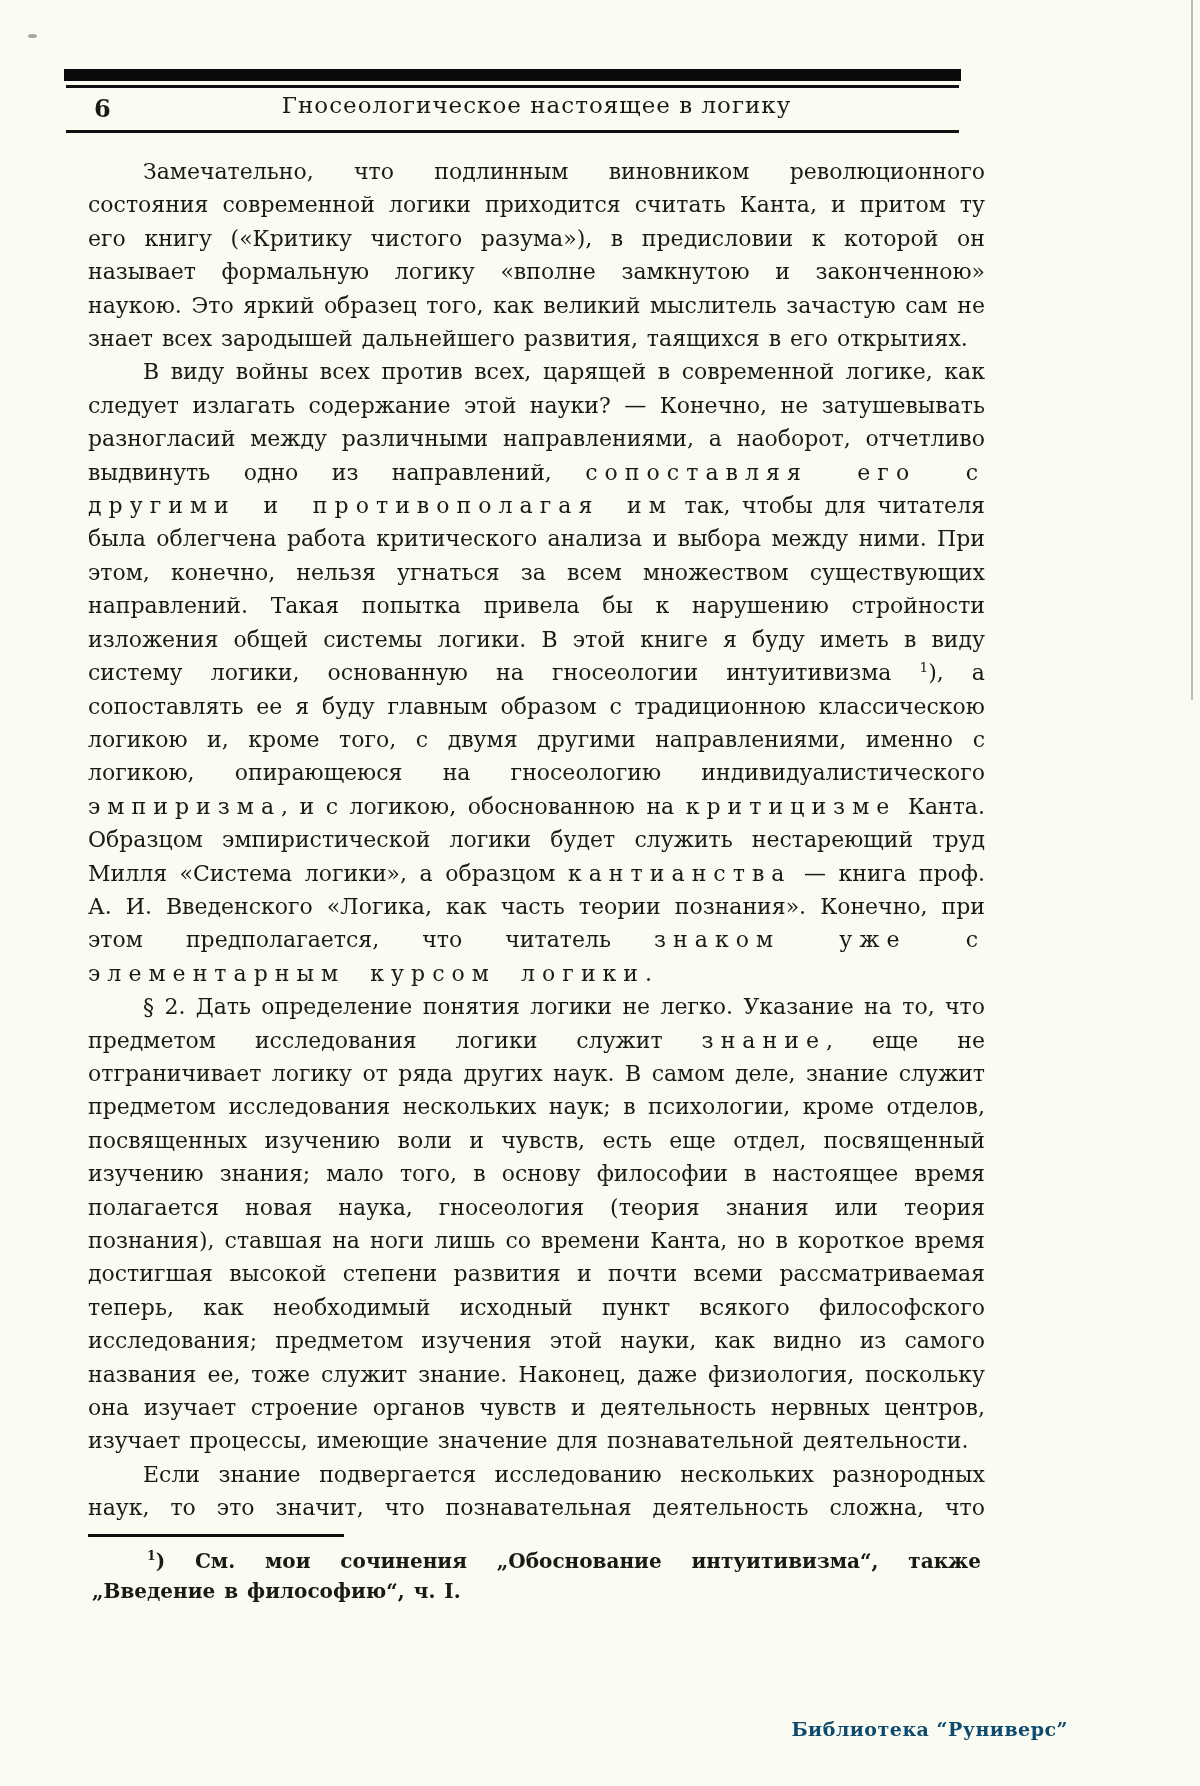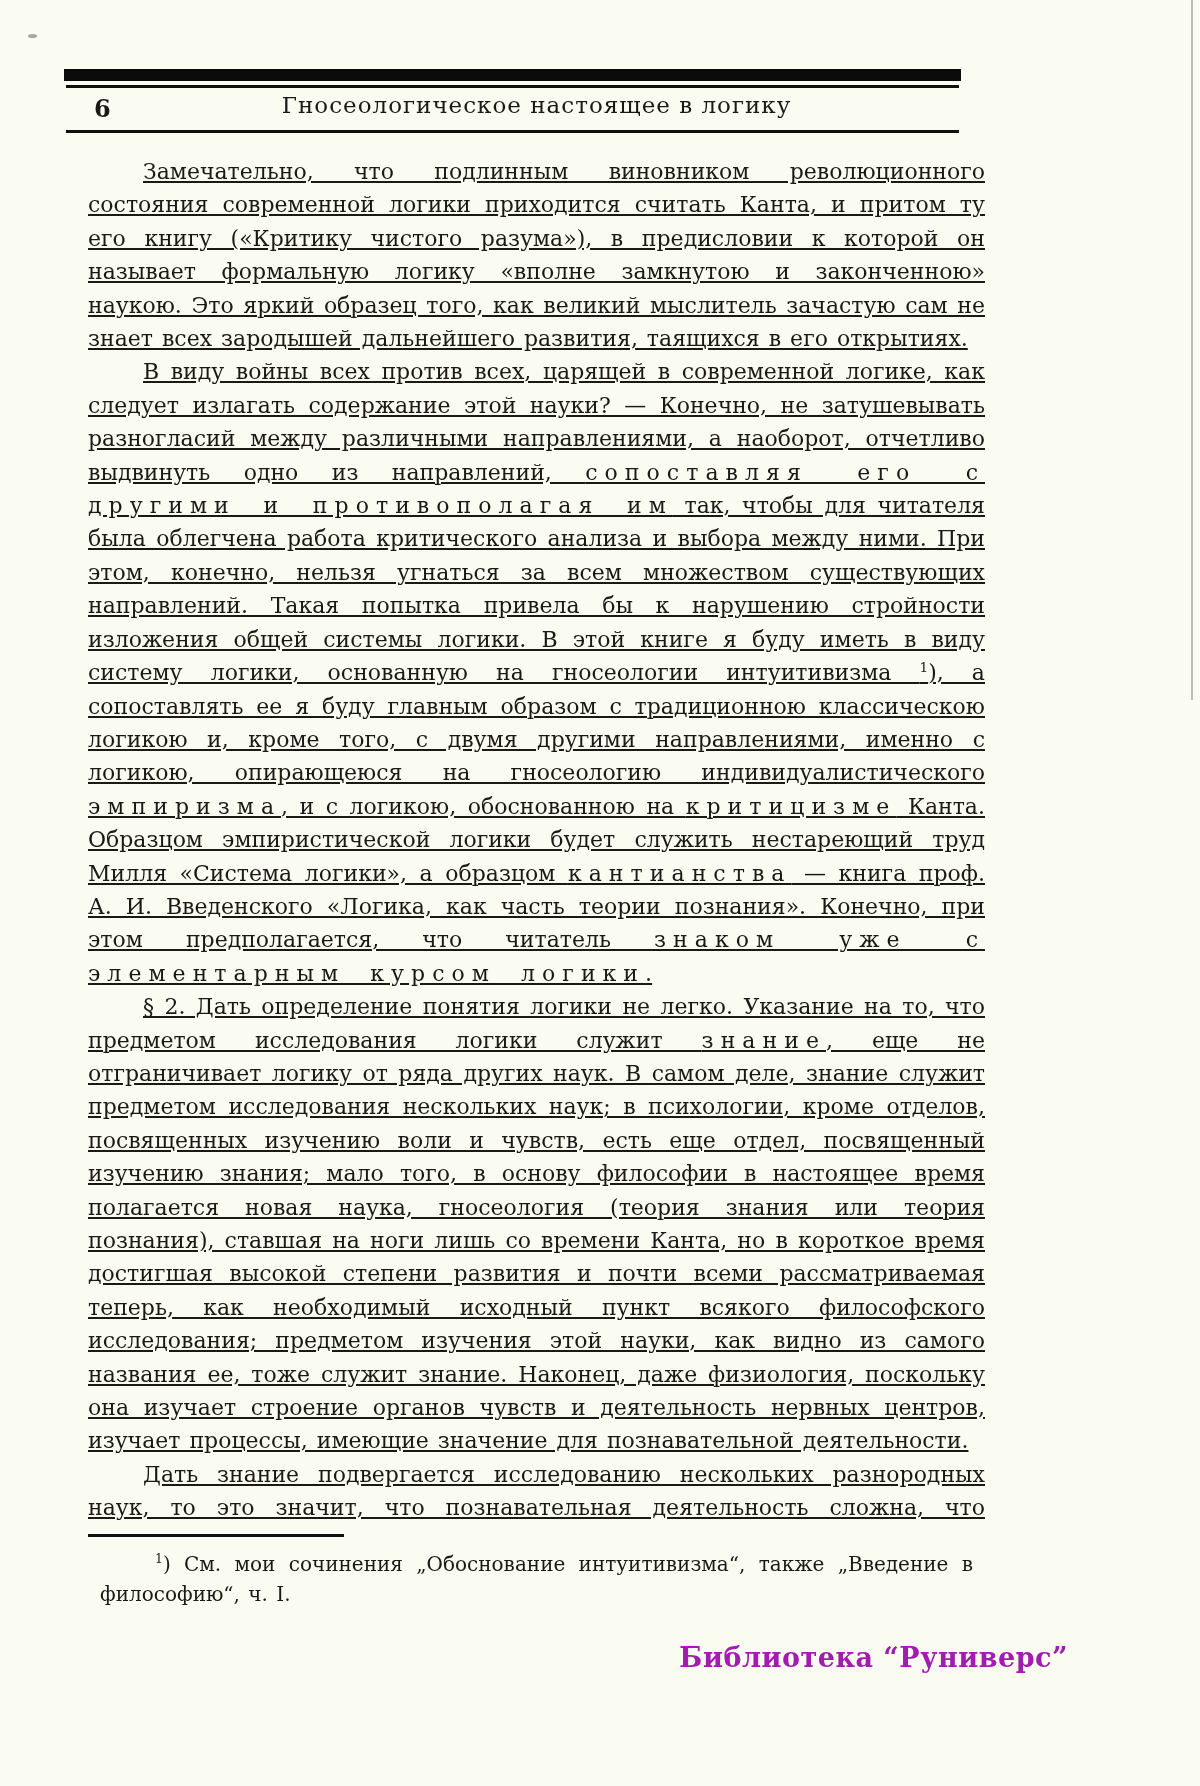--- a/index.html
+++ b/index.html
@@ -49,37 +49,36 @@
   .flow {
     position: absolute; left: 88px; top: 155px; width: 897px;
   }
   .para {
     margin: 0;
     font-size: 22px;
     line-height: 33.4px;
     text-align: justify;
     text-indent: 55px;
     word-spacing: 2px;
-    text-decoration: underline;
   }
   .paras p:last-child { text-align-last: justify; }
   .spaced { letter-spacing: 0.32em; word-spacing: 0.5em; }
   sup.fnmark { font-size: 0.62em; line-height: 0; vertical-align: super; }
   
   .footnote-area { margin-top: 9px; }
   .fnrule { width: 256px; height: 3px; background: #111; margin: 0 0 9px 0; }
   .footnote {
-    margin: 12px; font-size: 20px; line-height: 30.5px;
-    text-indent: 55px; text-align: justify; word-spacing: 2px;
+    margin: 4px; font-size: 20px; line-height: 30.5px;
+    text-indent: 55px; text-align: justify; word-spacing: 2px; font-weight: bold;
   }
   
   .watermark {
-    position: absolute; top: 1642px; right: 132px;
-    font-size: 27px; font-weight: bold;
-    color: #a21caf; letter-spacing: 0.5px;
+    position: absolute; top: 1718px; right: 132px;
+    font-size: 19px; font-weight: bold;
+    color: #0c4a6e; letter-spacing: 0.5px;
   }
 </style>
 </head>
 <body>
 
 <div class="page">
   <div class="scan-edge"></div>
   <div class="speck"></div>
 
   <div class="topbar"></div>
@@ -90,21 +89,21 @@
     <span class="runtitle">Гносеологическое настоящее в логику</span>
   </div>
 
   <div class="headrule"></div>
 
   <div class="flow">
     <div class="paras">
         <p class="para"><span>Замечательно, что подлинным виновником революционного состояния современной логики приходится считать Канта, и притом ту его книгу («Критику чистого разума»), в предисловии к которой он называет формальную логику «вполне замкнутою и законченною» наукою. Это яркий образец того, как великий мыслитель зачастую сам не знает всех зародышей дальнейшего развития, таящихся в его открытиях.</span></p>
         <p class="para"><span>В виду войны всех против всех, царящей в современной логике, как следует излагать содержание этой науки? — Конечно, не затушевывать разногласий между различными направлениями, а наоборот, отчетливо выдвинуть одно из направлений, </span><span class="spaced">сопоставляя его с другими и противополагая им</span><span> так, чтобы для читателя была облегчена работа критического анализа и выбора между ними. При этом, конечно, нельзя угнаться за всем множеством существующих направлений.  Такая попытка привела бы к нарушению стройности изложения общей системы логики.  В этой книге я буду иметь в виду систему логики, основанную на гносеологии интуитивизма </span><sup class="fnmark">1</sup><span>), а сопоставлять ее я буду главным образом с традиционною классическою логикою и, кроме того, с двумя другими направлениями, именно с логикою, опирающеюся на гносеологию индивидуалистического </span><span class="spaced">эмпиризма</span><span>, и с логикою, обоснованною на </span><span class="spaced">критицизме</span><span> Канта. Образцом эмпиристической логики будет служить нестареющий труд Милля «Система логики», а образцом </span><span class="spaced">кантианства</span><span> — книга проф. А. И. Введенского «Логика, как часть теории познания».  Конечно, при этом предполагается, что читатель </span><span class="spaced">знаком уже с элементарным курсом логики</span><span>.</span></p>
         <p class="para"><span>§ 2.  Дать определение понятия логики не легко.  Указание на то, что предметом исследования логики служит </span><span class="spaced">знание</span><span>, еще не отграничивает логику от ряда других наук.  В самом деле, знание служит предметом исследования нескольких наук; в психологии, кроме отделов, посвященных изучению воли и чувств, есть еще отдел, посвященный изучению знания; мало того, в основу философии в настоящее время полагается новая наука, гносеология (теория знания или теория познания), ставшая на ноги лишь со времени Канта, но в короткое время достигшая высокой степени развития и почти всеми рассматриваемая теперь, как необходимый исходный пункт всякого философского исследования; предметом изучения этой науки, как видно из самого названия ее, тоже служит знание. Наконец, даже физиология, поскольку она изучает строение органов чувств и деятельность нервных центров, изучает процессы, имеющие значение для познавательной деятельности.</span></p>
-        <p class="para"><span>Дать знание подвергается исследованию нескольких разнородных наук, то это значит, что познавательная деятельность сложна, что</span></p>
+        <p class="para"><span>Если знание подвергается исследованию нескольких разнородных наук, то это значит, что познавательная деятельность сложна, что</span></p>
       </div>
 
     <div class="footnote-area">
       <div class="fnrule"></div>
       <p class="footnote"><sup class="fnmark">1</sup><span>) См. мои сочинения „Обоснование интуитивизма“, также „Введение в философию“, ч. I.</span></p>
     </div>
   </div>
 
   <div class="watermark">Библиотека “Руниверс”</div>
 </div>

